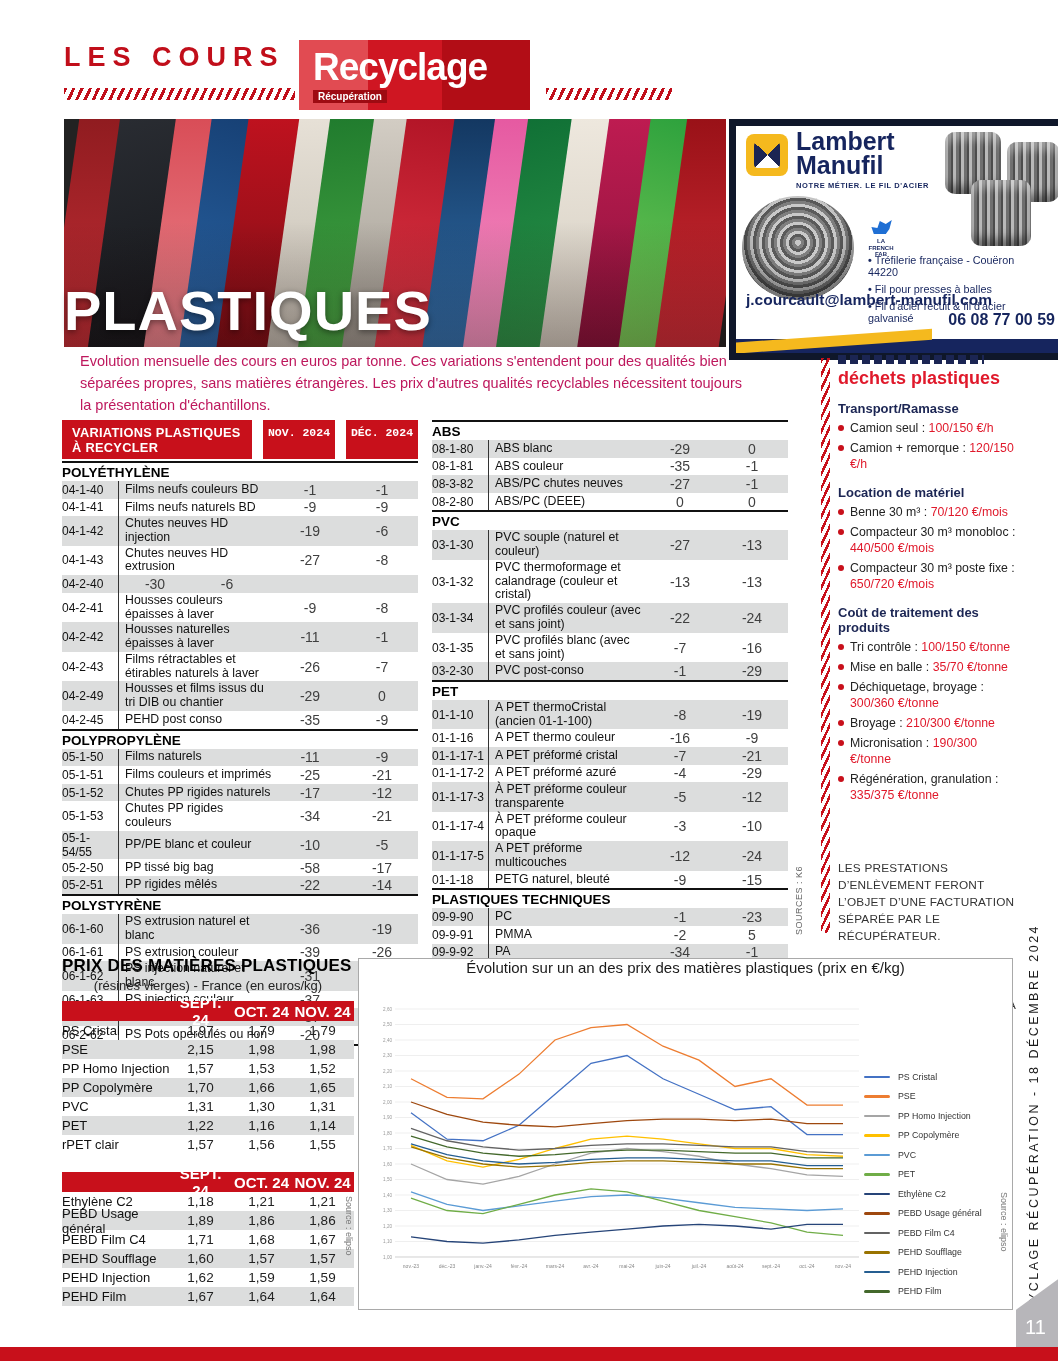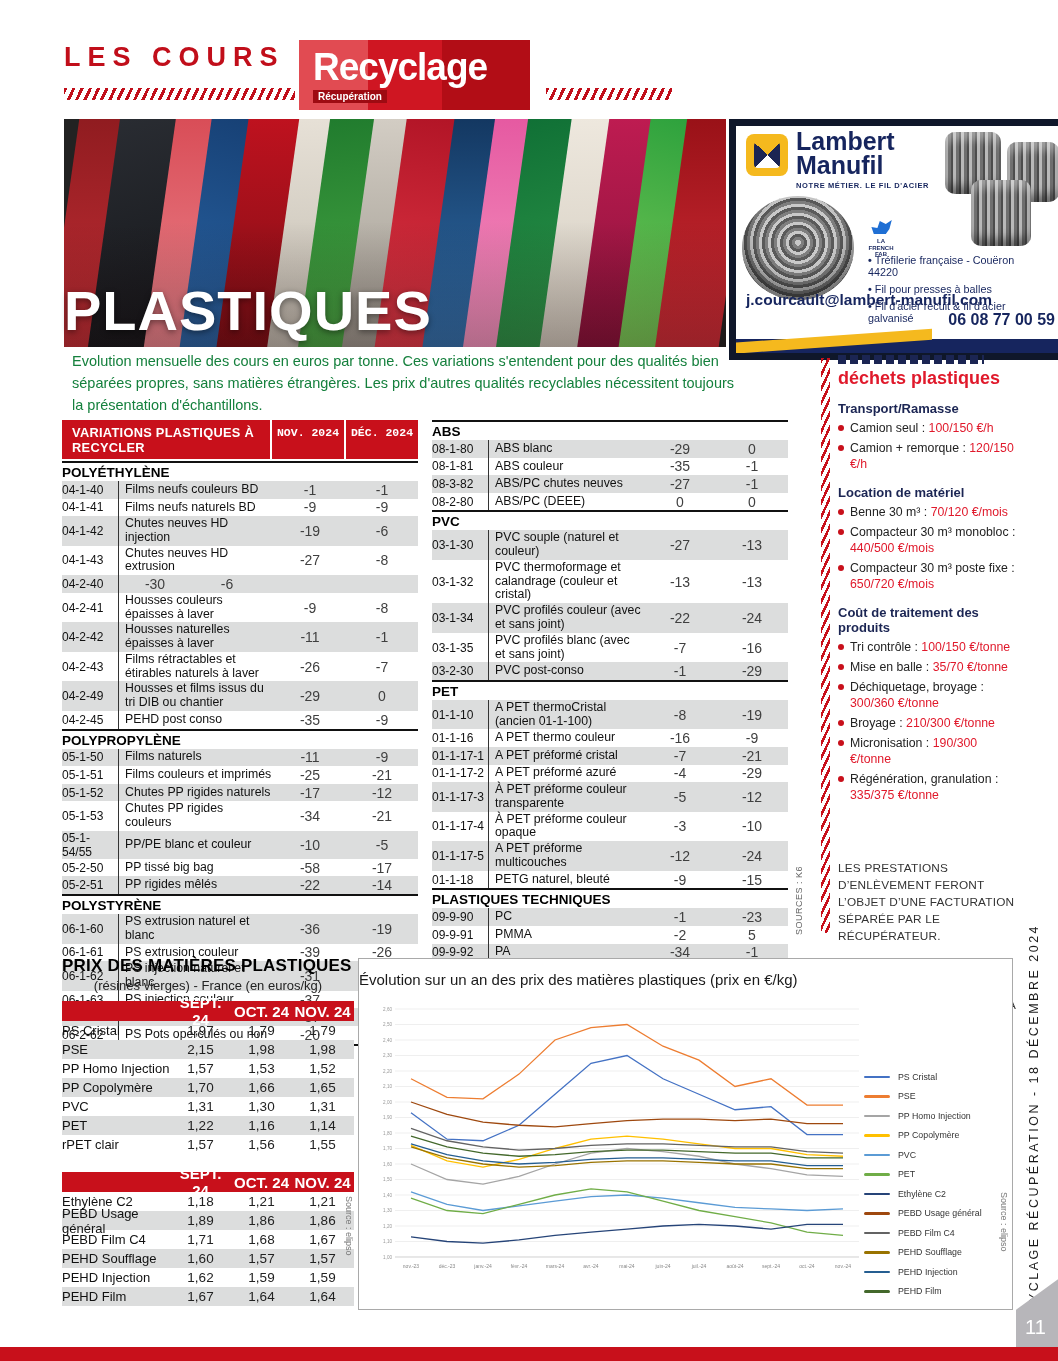--- a/index.html
+++ b/index.html
@@ -36,21 +36,21 @@
   .photo i:nth-child(12){width:46px;background:linear-gradient(160deg,#0f6f35,#36a14e);}
   .photo i:nth-child(13){width:40px;background:linear-gradient(#efe9df,#cac3b6);}
   .photo i:nth-child(14){width:44px;background:linear-gradient(#c01c52,#7c1034);}
   .photo i:nth-child(15){width:40px;background:linear-gradient(200deg,#2aa03c,#8fd45e);}
   .photo i:nth-child(16){width:56px;background:linear-gradient(#971016,#e03540);}
   .photo::after{content:"";position:absolute;inset:0;
       background:linear-gradient(to top,rgba(20,5,5,.30),rgba(0,0,0,0) 55%);}
   .hero-title{left:64px;top:278px;font-size:56px;font-weight:700;color:#fff;letter-spacing:1px;
               text-shadow:0 2px 6px rgba(0,0,0,.45);z-index:3;text-align:center;}
 
-  .intro{left:72px;top:351px;width:672px;font-size:14.5px;line-height:1.5;color:#15803d;}
+  .intro{left:80px;top:351px;width:672px;font-size:14.5px;line-height:1.5;color:#be185d;}
 
   
   .ad{left:729px;top:119px;width:343px;height:241px;background:#fff;border:7px solid #0f172a;
       box-sizing:border-box;overflow:hidden;}
   .ad-logo{position:absolute;left:10px;top:8px;width:42px;height:42px;background:#f5b91e;border-radius:8px;}
   .ad-logo::after{content:"";position:absolute;left:8px;top:8px;width:26px;height:26px;
       background:conic-gradient(from 45deg,#1b2553 0 25%,#fff 25% 50%,#1b2553 50% 75%,#f5b91e 75%);
       border-radius:4px;}
   .ad-brand{position:absolute;left:60px;top:4px;font-size:25px;line-height:.95;font-weight:800;color:#16255e;}
   .ad-tag{position:absolute;left:60px;top:55px;font-size:7.5px;font-weight:700;letter-spacing:.6px;color:#16255e;}
@@ -74,21 +74,21 @@
   .ad-mail{position:absolute;left:10px;bottom:44px;width:270px;font-size:15.5px;font-weight:800;color:#16255e;}
   .ad-phone{position:absolute;right:10px;bottom:24px;font-size:16px;font-weight:800;color:#16255e;}
   .ad-band{position:absolute;left:0;right:0;bottom:0;height:14px;background:#16255e;}
   .ad-band-y{position:absolute;left:-8px;bottom:6px;width:62%;height:11px;background:#f5b91e;
       transform:skewY(-4deg);}
 
   
   .vtable{width:356px;font-size:12.3px;border-bottom:2px solid #111;}
   .vt-left{left:62px;top:420px;}
   .vt-right{left:432px;top:420px;}
-  .vhead{display:flex;background:#fff;gap:2px;margin-bottom:2px;}
+  .vhead{display:flex;background:#fff;gap:11px;margin-bottom:2px;}
   .vhead div{background:#c8101b;color:#fff;font-weight:700;}
   .vh-title{flex:1;font-size:12.8px;padding:5px 0 4px 10px;letter-spacing:.3px;}
   .vh-col{width:72px;font-size:11.5px;text-align:center;padding:6px 0 4px;font-family:Liberation Mono, monospace;}
   .sec-h{font-weight:800;font-size:13.5px;border-top:2.5px solid #111;padding:2px 0 1px;color:#000;}
   .vrow{display:flex;align-items:center;min-height:17.6px;}
   .vrow.shade{background:#dcdddd;}
   .c-code{width:56px;font-size:12px;color:#111;align-self:stretch;display:flex;align-items:center;
           border-right:1.5px solid #333;}
   .c-label{flex:1;padding:1px 2px 1px 6px;line-height:1.12;color:#111;}
   .c-v1,.c-v2{width:72px;text-align:center;font-size:14px;color:#3f3f3f;}
@@ -119,21 +119,21 @@
   .p-head .pc{width:61px;text-align:center;}
   .p-row{display:flex;align-items:center;height:19px;font-size:13px;}
   .p-row.shade{background:#dcdddd;}
   .p-row .pl{width:108px;color:#111;}
   .p-row .pc{width:61px;text-align:center;color:#222;font-size:13.5px;}
   .p-gap{height:18px;}
 
   
   .chartbox{left:358px;top:958px;width:655px;height:352px;border:1px solid #a9a9a9;background:#fff;
             box-sizing:border-box;}
-  .ch-title{position:absolute;left:0;right:0;top:12px;font-size:15px;color:#1a1a1a;}
+  .ch-title{position:absolute;left:0;right:0;top:0;text-align:center;font-size:15px;color:#1a1a1a;}
   .legend{position:absolute;left:505px;top:108px;width:146px;}
   .lg-item{display:flex;align-items:center;height:19.5px;}
   .lg-line{width:26px;height:2.5px;border-radius:2px;margin-right:8px;flex:0 0 auto;}
   .lg-label{font-size:8.8px;color:#333;}
   .elipso-l{left:344px;top:1196px;height:92px;writing-mode:vertical-rl;font-size:9px;color:#777;}
   .elipso-r{left:999px;top:1192px;height:92px;writing-mode:vertical-rl;font-size:9px;color:#777;}
 
   
   .edge-text{left:1027px;top:786px;height:550px;writing-mode:vertical-rl;transform:rotate(180deg);
       font-size:12.5px;letter-spacing:2.5px;color:#1a1a1a;white-space:nowrap;}

